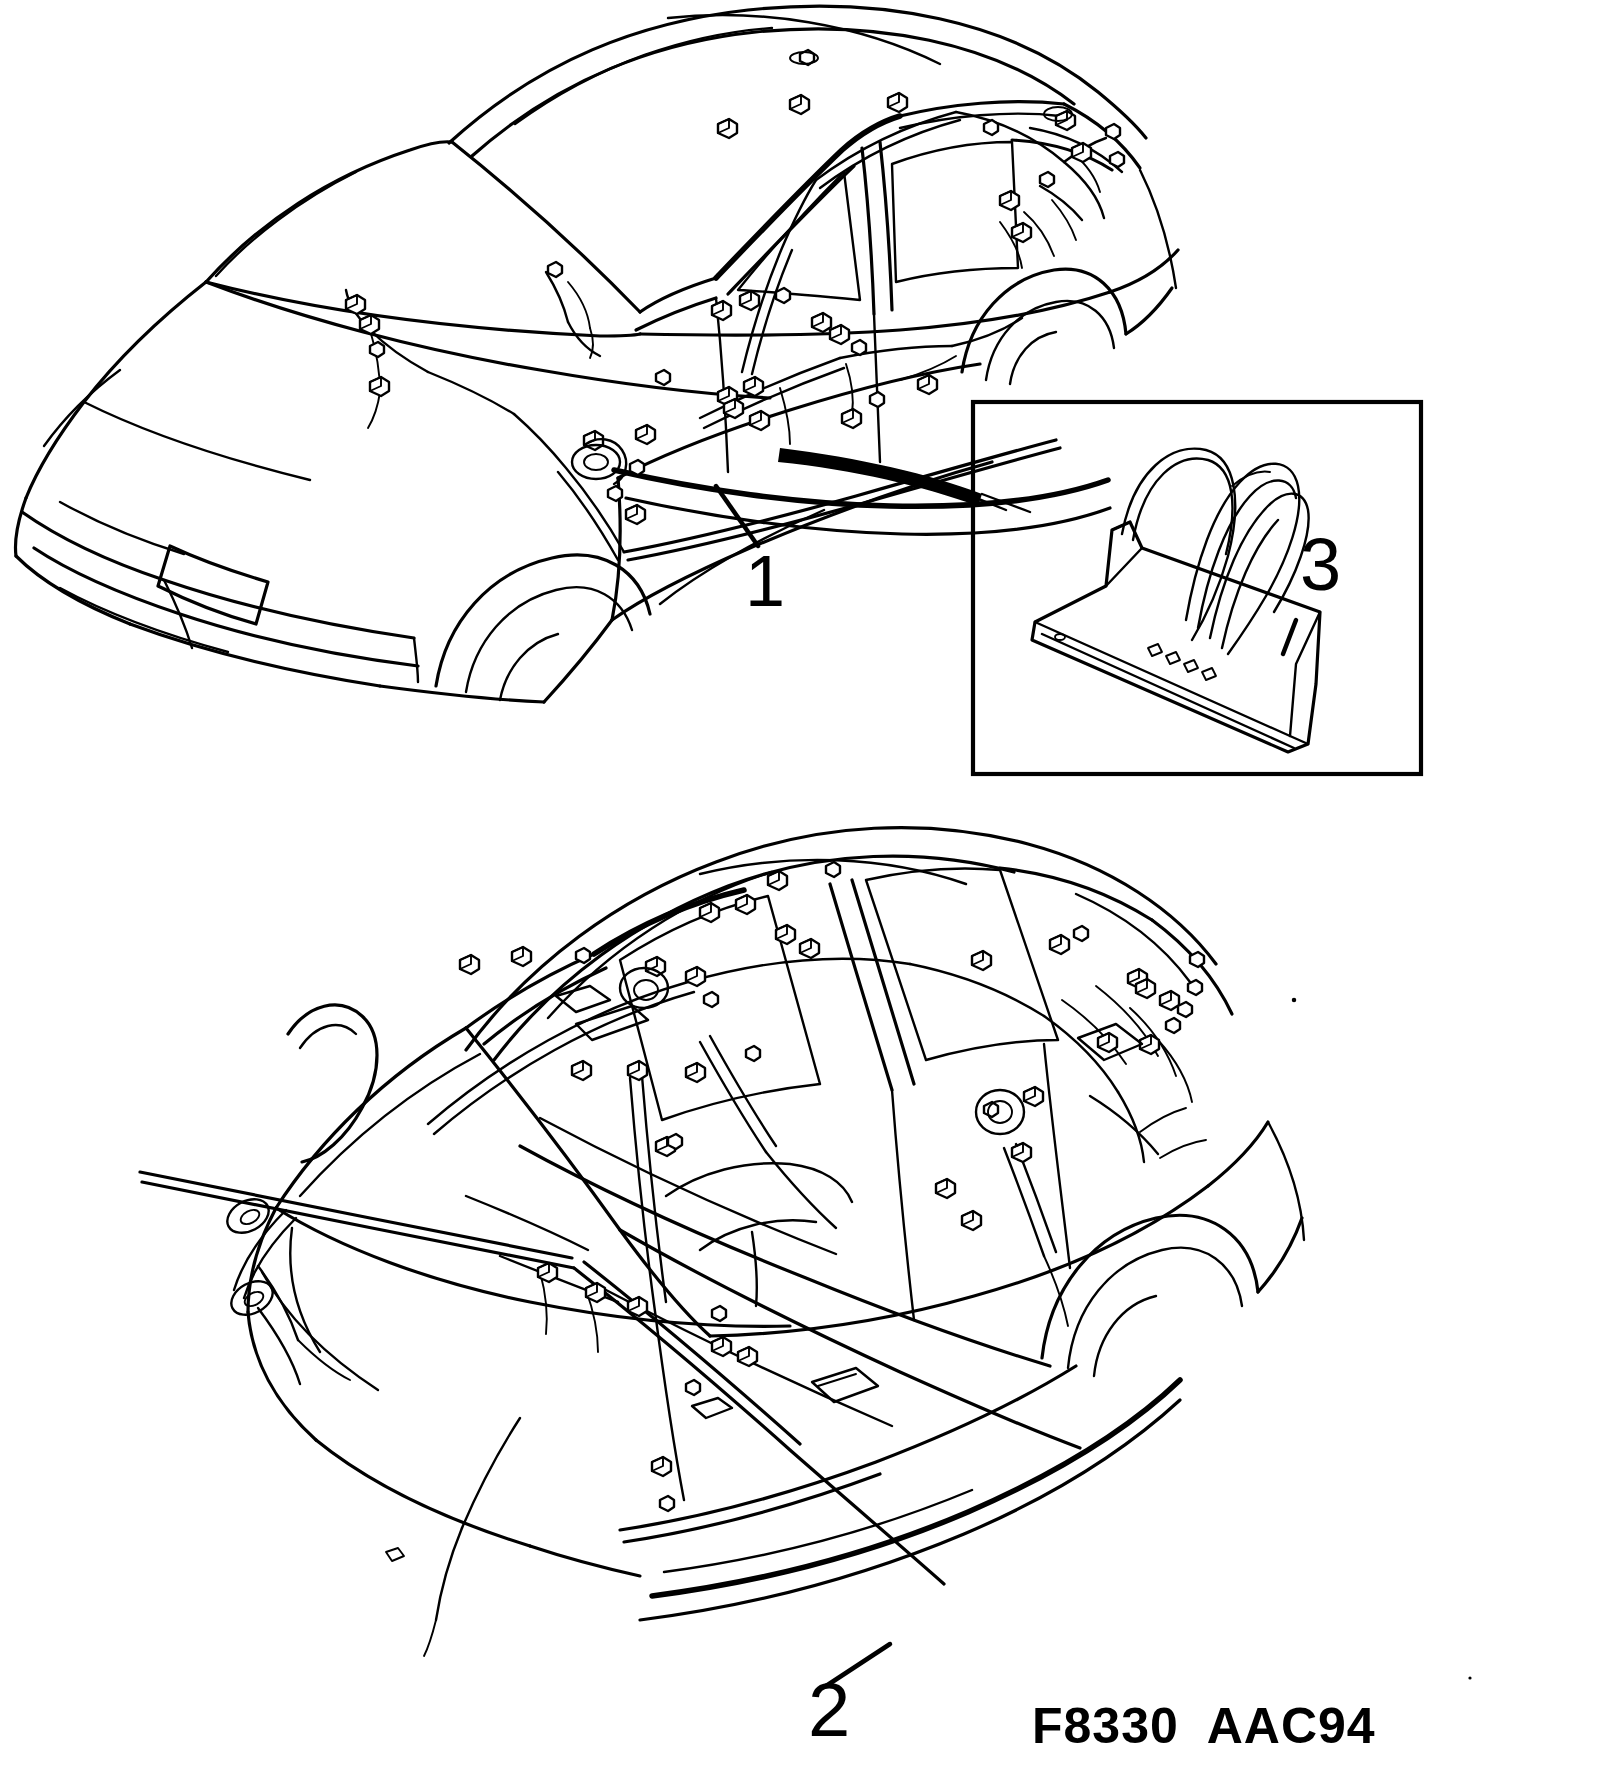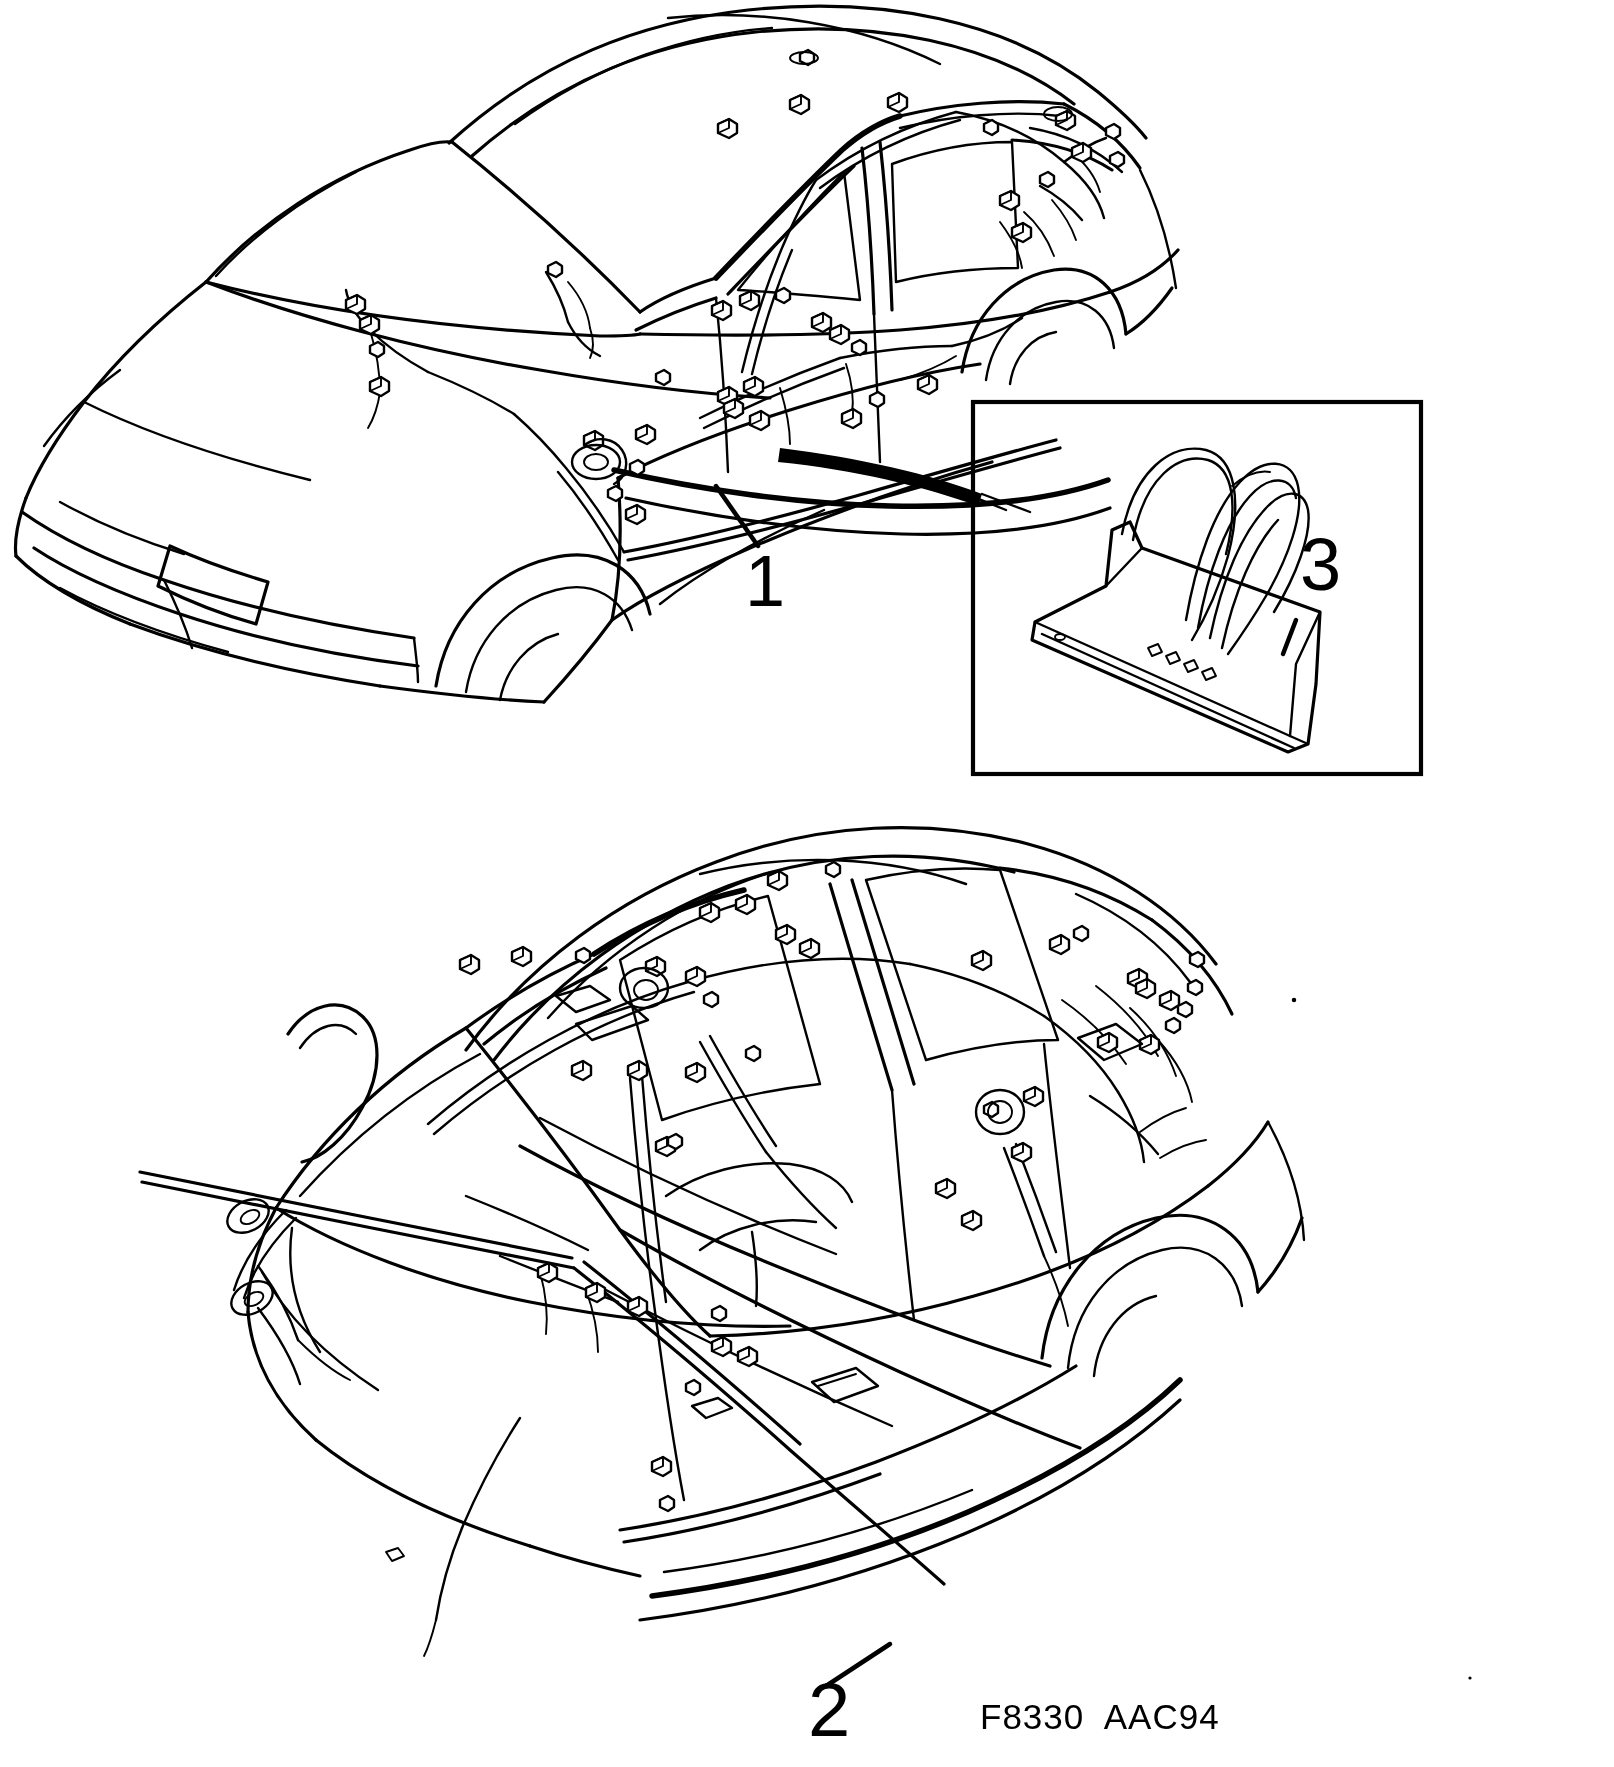--- a/index.html
+++ b/index.html
@@ -30,27 +30,28 @@
     font-weight: 400;
     color: #000;
     line-height: 1;
     user-select: none;
   }
   #callout-1 { left: 745px; top: 545px; font-size: 72px; }
   #callout-2 { left: 808px; top: 1672px; font-size: 76px; }
   #callout-3 { left: 1300px; top: 528px; font-size: 74px; }
   #caption {
     position: absolute;
-    left: 980px;
+    left: 1032px;
     top: 1697px;
-    font-size: 35px;
+    font-size: 50px;
     letter-spacing: 1px;
     color: #000;
     white-space: pre;
     font-family: "Liberation Sans", sans-serif;
+    font-weight: bold;
   }
 </style>
 </head>
 <body>
 
 <div id="page">
 
   <svg id="canvas" viewBox="0 0 1614 1767" xmlns="http://www.w3.org/2000/svg">
     <defs>
       <style>

